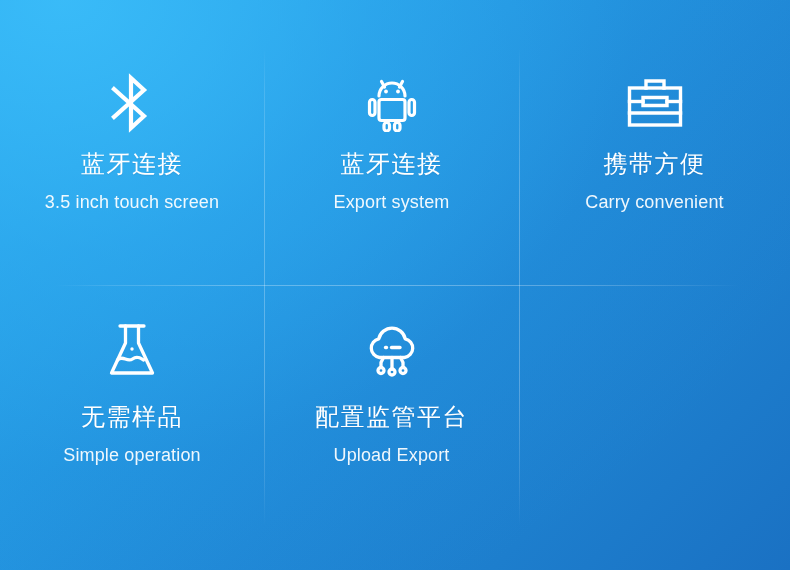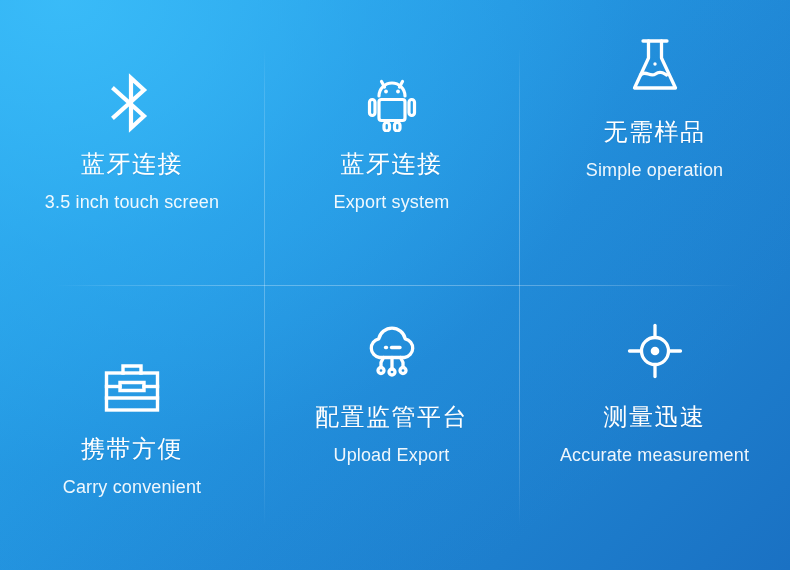--- a/index.html
+++ b/index.html
@@ -153,37 +153,20 @@
           <rect x="47" y="25.5" width="5.5" height="16" rx="2.7"></rect>
 
           <rect x="22" y="48.5" width="5.5" height="8.5" rx="2.7"></rect>
           <rect x="32.5" y="48.5" width="5.5" height="8.5" rx="2.7"></rect>
         </svg>
       </div>
       <div class="feature-title">蓝牙连接</div>
       <div class="feature-subtitle">Export system</div>
     </div>
 
-    <div class="feature-cell row-bottom">
-      <div class="feature-icon">
-        <svg width="50" height="58" viewBox="0 0 50 58" fill="none" stroke="#ffffff" stroke-width="3.3" stroke-linecap="round" stroke-linejoin="round">
-
-          <path d="M13 4 L37 4"></path>
-
-          <path d="M18.5 4 L18.5 21 L4.5 51 L45.5 51 L31.5 21 L31.5 4"></path>
-
-          <path d="M10.5 38 C16 32.5 20 41 25.5 37 C30.5 33.3 34 36.5 36.5 38"></path>
-
-          <circle cx="25" cy="27" r="1.7" fill="#ffffff" stroke="none"></circle>
-        </svg>
-      </div>
-      <div class="feature-title">无需样品</div>
-      <div class="feature-subtitle">Simple operation</div>
-    </div>
-
     <div class="feature-cell row-top">
       <div class="feature-icon">
         <svg width="58" height="52" viewBox="0 0 58 52" fill="none" stroke="#ffffff" stroke-width="3.4" stroke-linecap="square" stroke-linejoin="miter">
 
           <path d="M20 11 L20 4 L38 4 L38 11"></path>
 
           <rect x="3.5" y="11" width="51" height="37"></rect>
 
           <path d="M3.5 24.5 L17 24.5"></path>
           <path d="M41 24.5 L54.5 24.5"></path>
@@ -191,49 +174,52 @@
 
           <path d="M3.5 36 L54.5 36"></path>
         </svg>
       </div>
       <div class="feature-title">携带方便</div>
       <div class="feature-subtitle">Carry convenient</div>
     </div>
 
     <div class="feature-cell row-bottom">
       <div class="feature-icon">
+        <svg width="50" height="58" viewBox="0 0 50 58" fill="none" stroke="#ffffff" stroke-width="3.3" stroke-linecap="round" stroke-linejoin="round">
+
+          <path d="M13 4 L37 4"></path>
+
+          <path d="M18.5 4 L18.5 21 L4.5 51 L45.5 51 L31.5 21 L31.5 4"></path>
+
+          <path d="M10.5 38 C16 32.5 20 41 25.5 37 C30.5 33.3 34 36.5 36.5 38"></path>
+
+          <circle cx="25" cy="27" r="1.7" fill="#ffffff" stroke="none"></circle>
+        </svg>
+      </div>
+      <div class="feature-title">无需样品</div>
+      <div class="feature-subtitle">Simple operation</div>
+    </div>
+
+    <div class="feature-cell row-bottom">
+      <div class="feature-icon">
         <svg width="62" height="58" viewBox="0 0 62 58" fill="none" stroke="#ffffff" stroke-width="3.3" stroke-linecap="round" stroke-linejoin="round">
 
           <path d="M18.5 35.5 A9.5 9.5 0 0 1 17.8 16.8 A13.5 13.5 0 0 1 44.2 16.8 A9.5 9.5 0 0 1 43.5 35.5 Z"></path>
 
           <path d="M24.5 25.5 L25.5 25.5"></path>
           <path d="M30.5 25.5 L39 25.5"></path>
 
           <path d="M31 35.5 L31 47"></path>
           <path d="M22.5 35.5 L20 40.5 L20 45.5"></path>
           <path d="M39.5 35.5 L42 40.5 L42 45.5"></path>
 
           <circle cx="31" cy="50" r="3"></circle>
           <circle cx="20" cy="48.5" r="3"></circle>
           <circle cx="42" cy="48.5" r="3"></circle>
         </svg>
       </div>
       <div class="feature-title">配置监管平台</div>
       <div class="feature-subtitle">Upload Export</div>
     </div>
 
-    <div class="feature-cell row-bottom">
-      <div class="feature-icon">
-        <svg width="56" height="56" viewBox="0 0 56 56" fill="none" stroke="#ffffff" stroke-width="3.3" stroke-linecap="round" stroke-linejoin="round">
-          <circle cx="28" cy="28" r="13.5"></circle>
-          <circle cx="28" cy="28" r="4.3" fill="#ffffff" stroke="none"></circle>
-          <path d="M28 2.5 L28 13"></path>
-          <path d="M28 43 L28 53.5"></path>
-          <path d="M2.5 28 L13 28"></path>
-          <path d="M43 28 L53.5 28"></path>
-        </svg>
-      </div>
-      <div class="feature-title">测量迅速</div>
-      <div class="feature-subtitle">Accurate measurement</div>
-    </div>
 
   </div>
 </div>
 
 </body></html>

